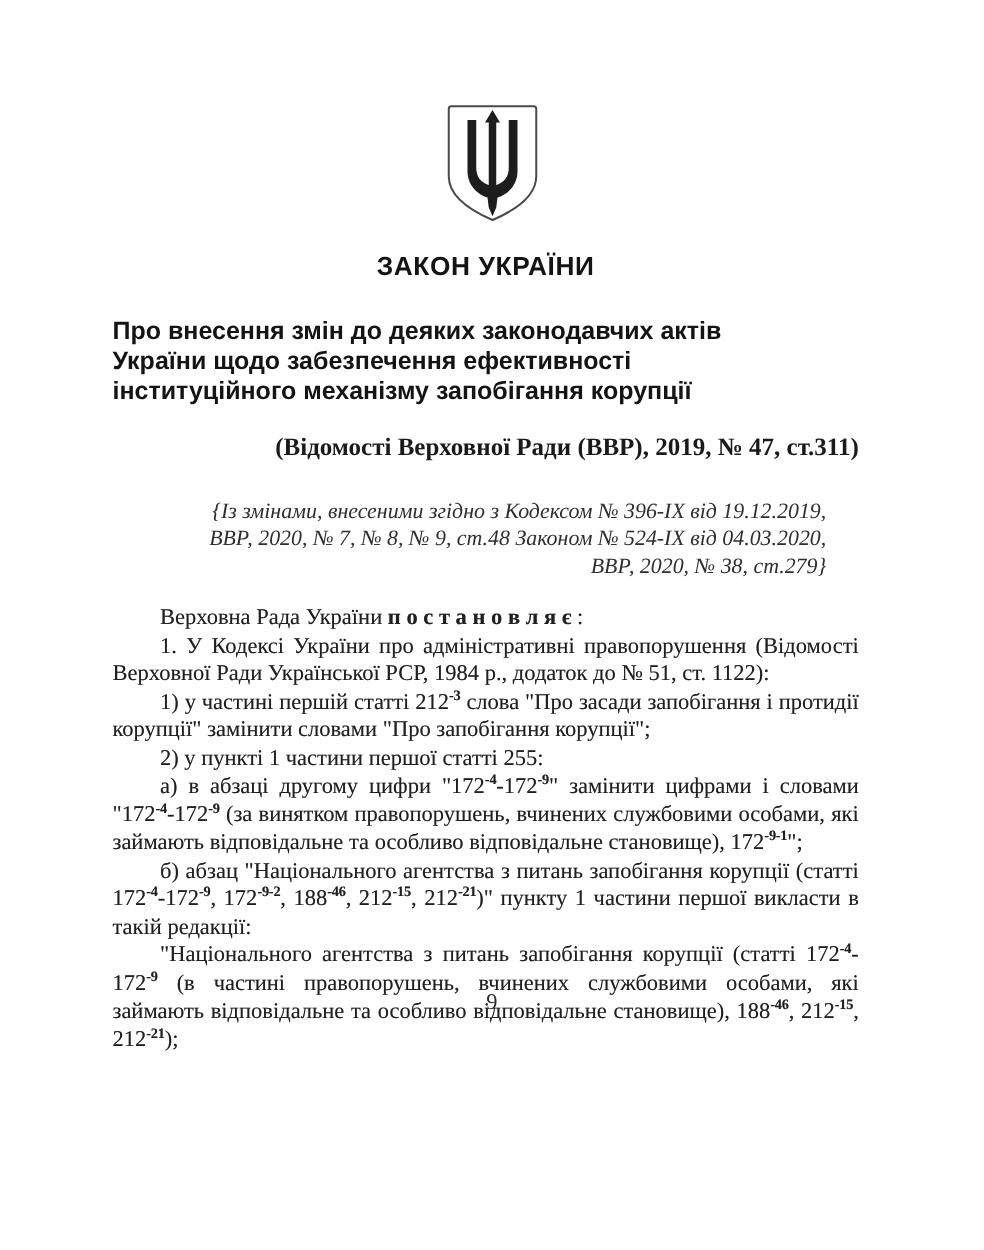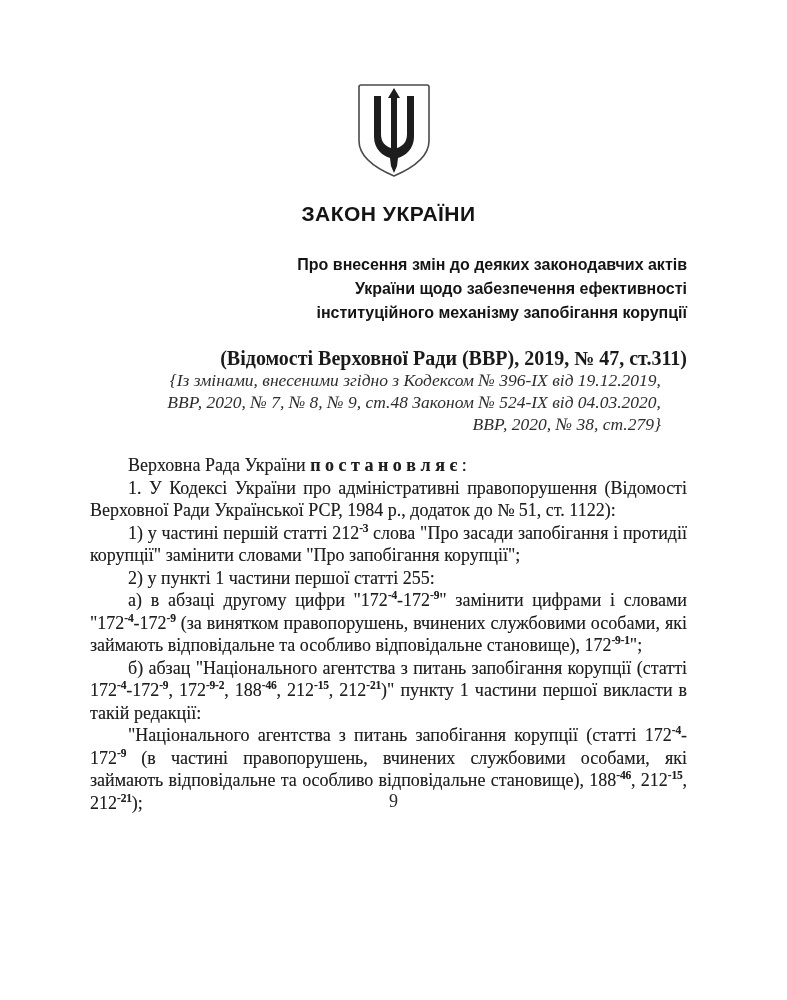--- a/index.html
+++ b/index.html
@@ -10,30 +10,30 @@
   }
   .content{margin-left:90px;margin-right:100px;}
   .emblem-wrap{padding-top:82px;text-align:center;line-height:0;}
   .emblem-wrap svg{display:inline-block;}
   .law-label{
     margin-top:22px;text-align:center;
     font-family:"Liberation Sans", sans-serif;font-weight:bold;
     font-size:21px;line-height:24px;letter-spacing:0.5px;color:#141414;
   }
   .law-title{
-    margin-top:27px;text-align:right;
+    margin-top:27px;text-align:left;
     font-family:"Liberation Sans", sans-serif;font-weight:bold;
-    font-size:16px;line-height:24px;color:#141414;
+    font-size:20px;line-height:24px;color:#141414;
   }
   .gazette{
     margin-top:22px;text-align:right;
     font-weight:bold;font-size:20px;line-height:22px;color:#1a1a1a;
   }
   .amendments{
-    text-align:right;padding-right:26px;
+    margin-top:28px;text-align:right;padding-right:26px;
     font-style:italic;font-size:17.5px;line-height:22px;color:#2e2e2e;
   }
   .body-text{
     margin-top:19px;font-size:18px;line-height:22.5px;
     text-align:justify;text-shadow:0 0 0.4px rgba(25,25,25,0.45);
   }
   .para{margin:0;text-indent:38px;}
   .bold{font-weight:bold;}
   sup.supref{
     font-weight:bold;font-size:11.5px;line-height:0;vertical-align:super;

